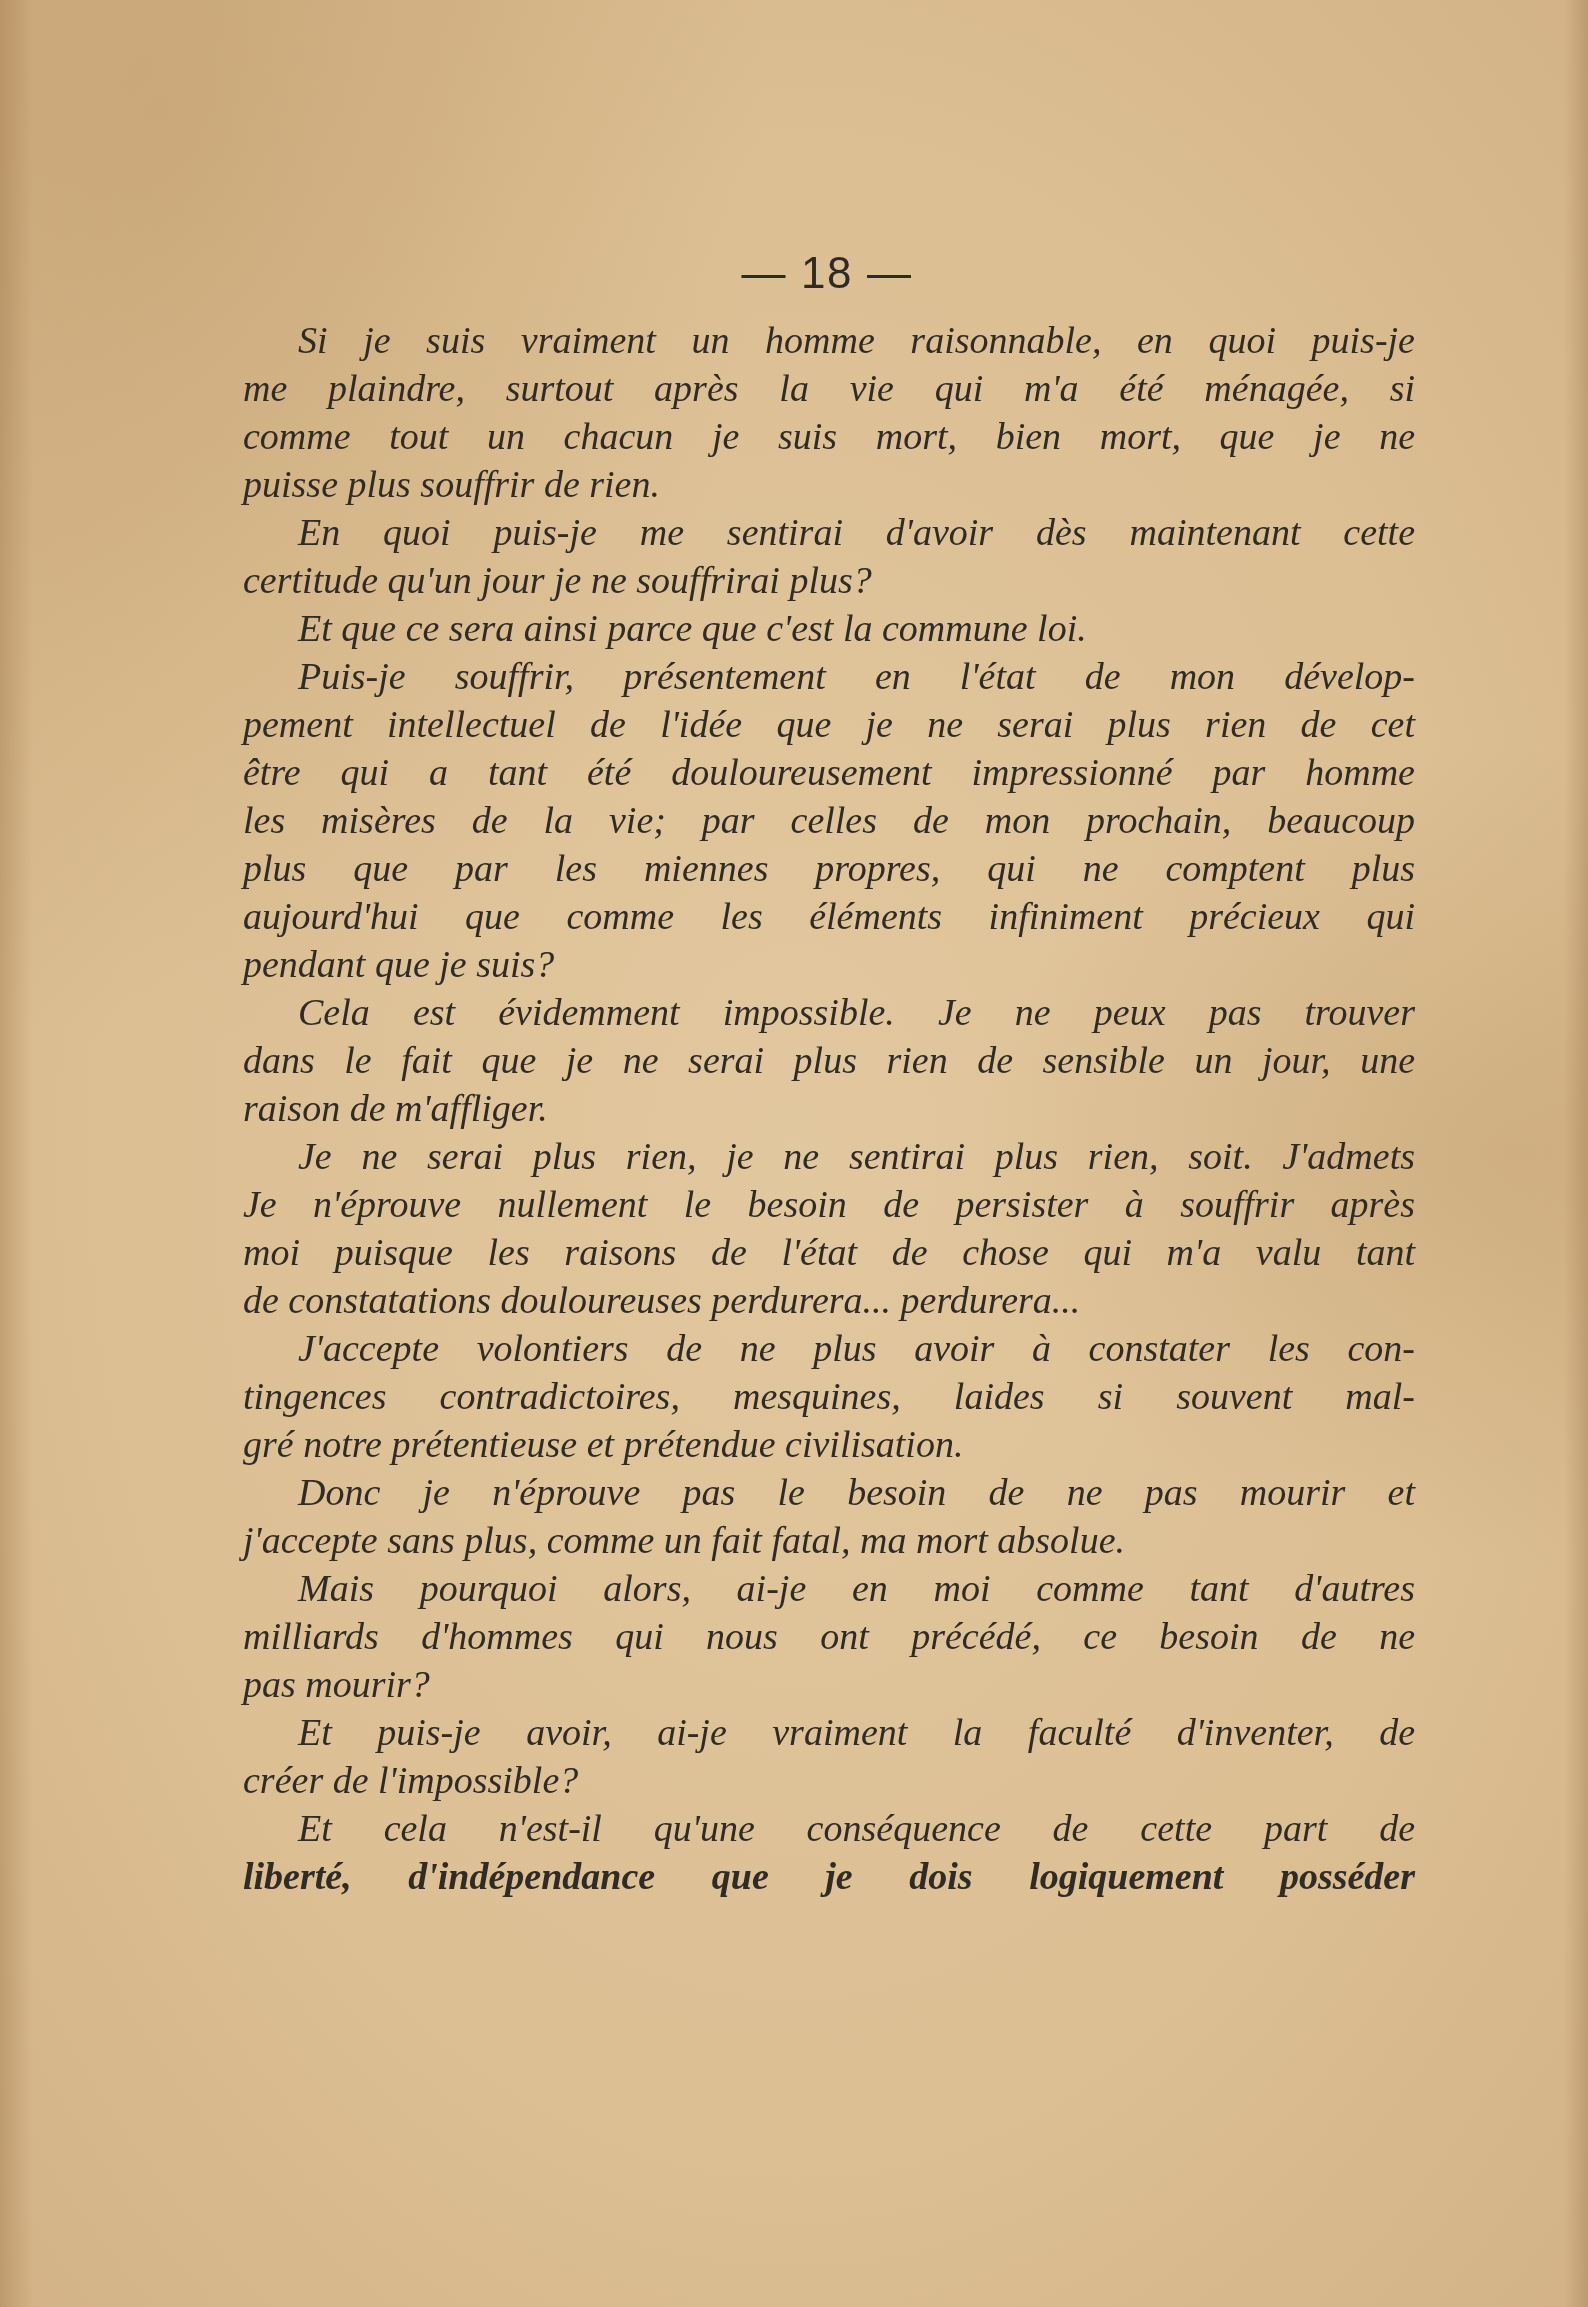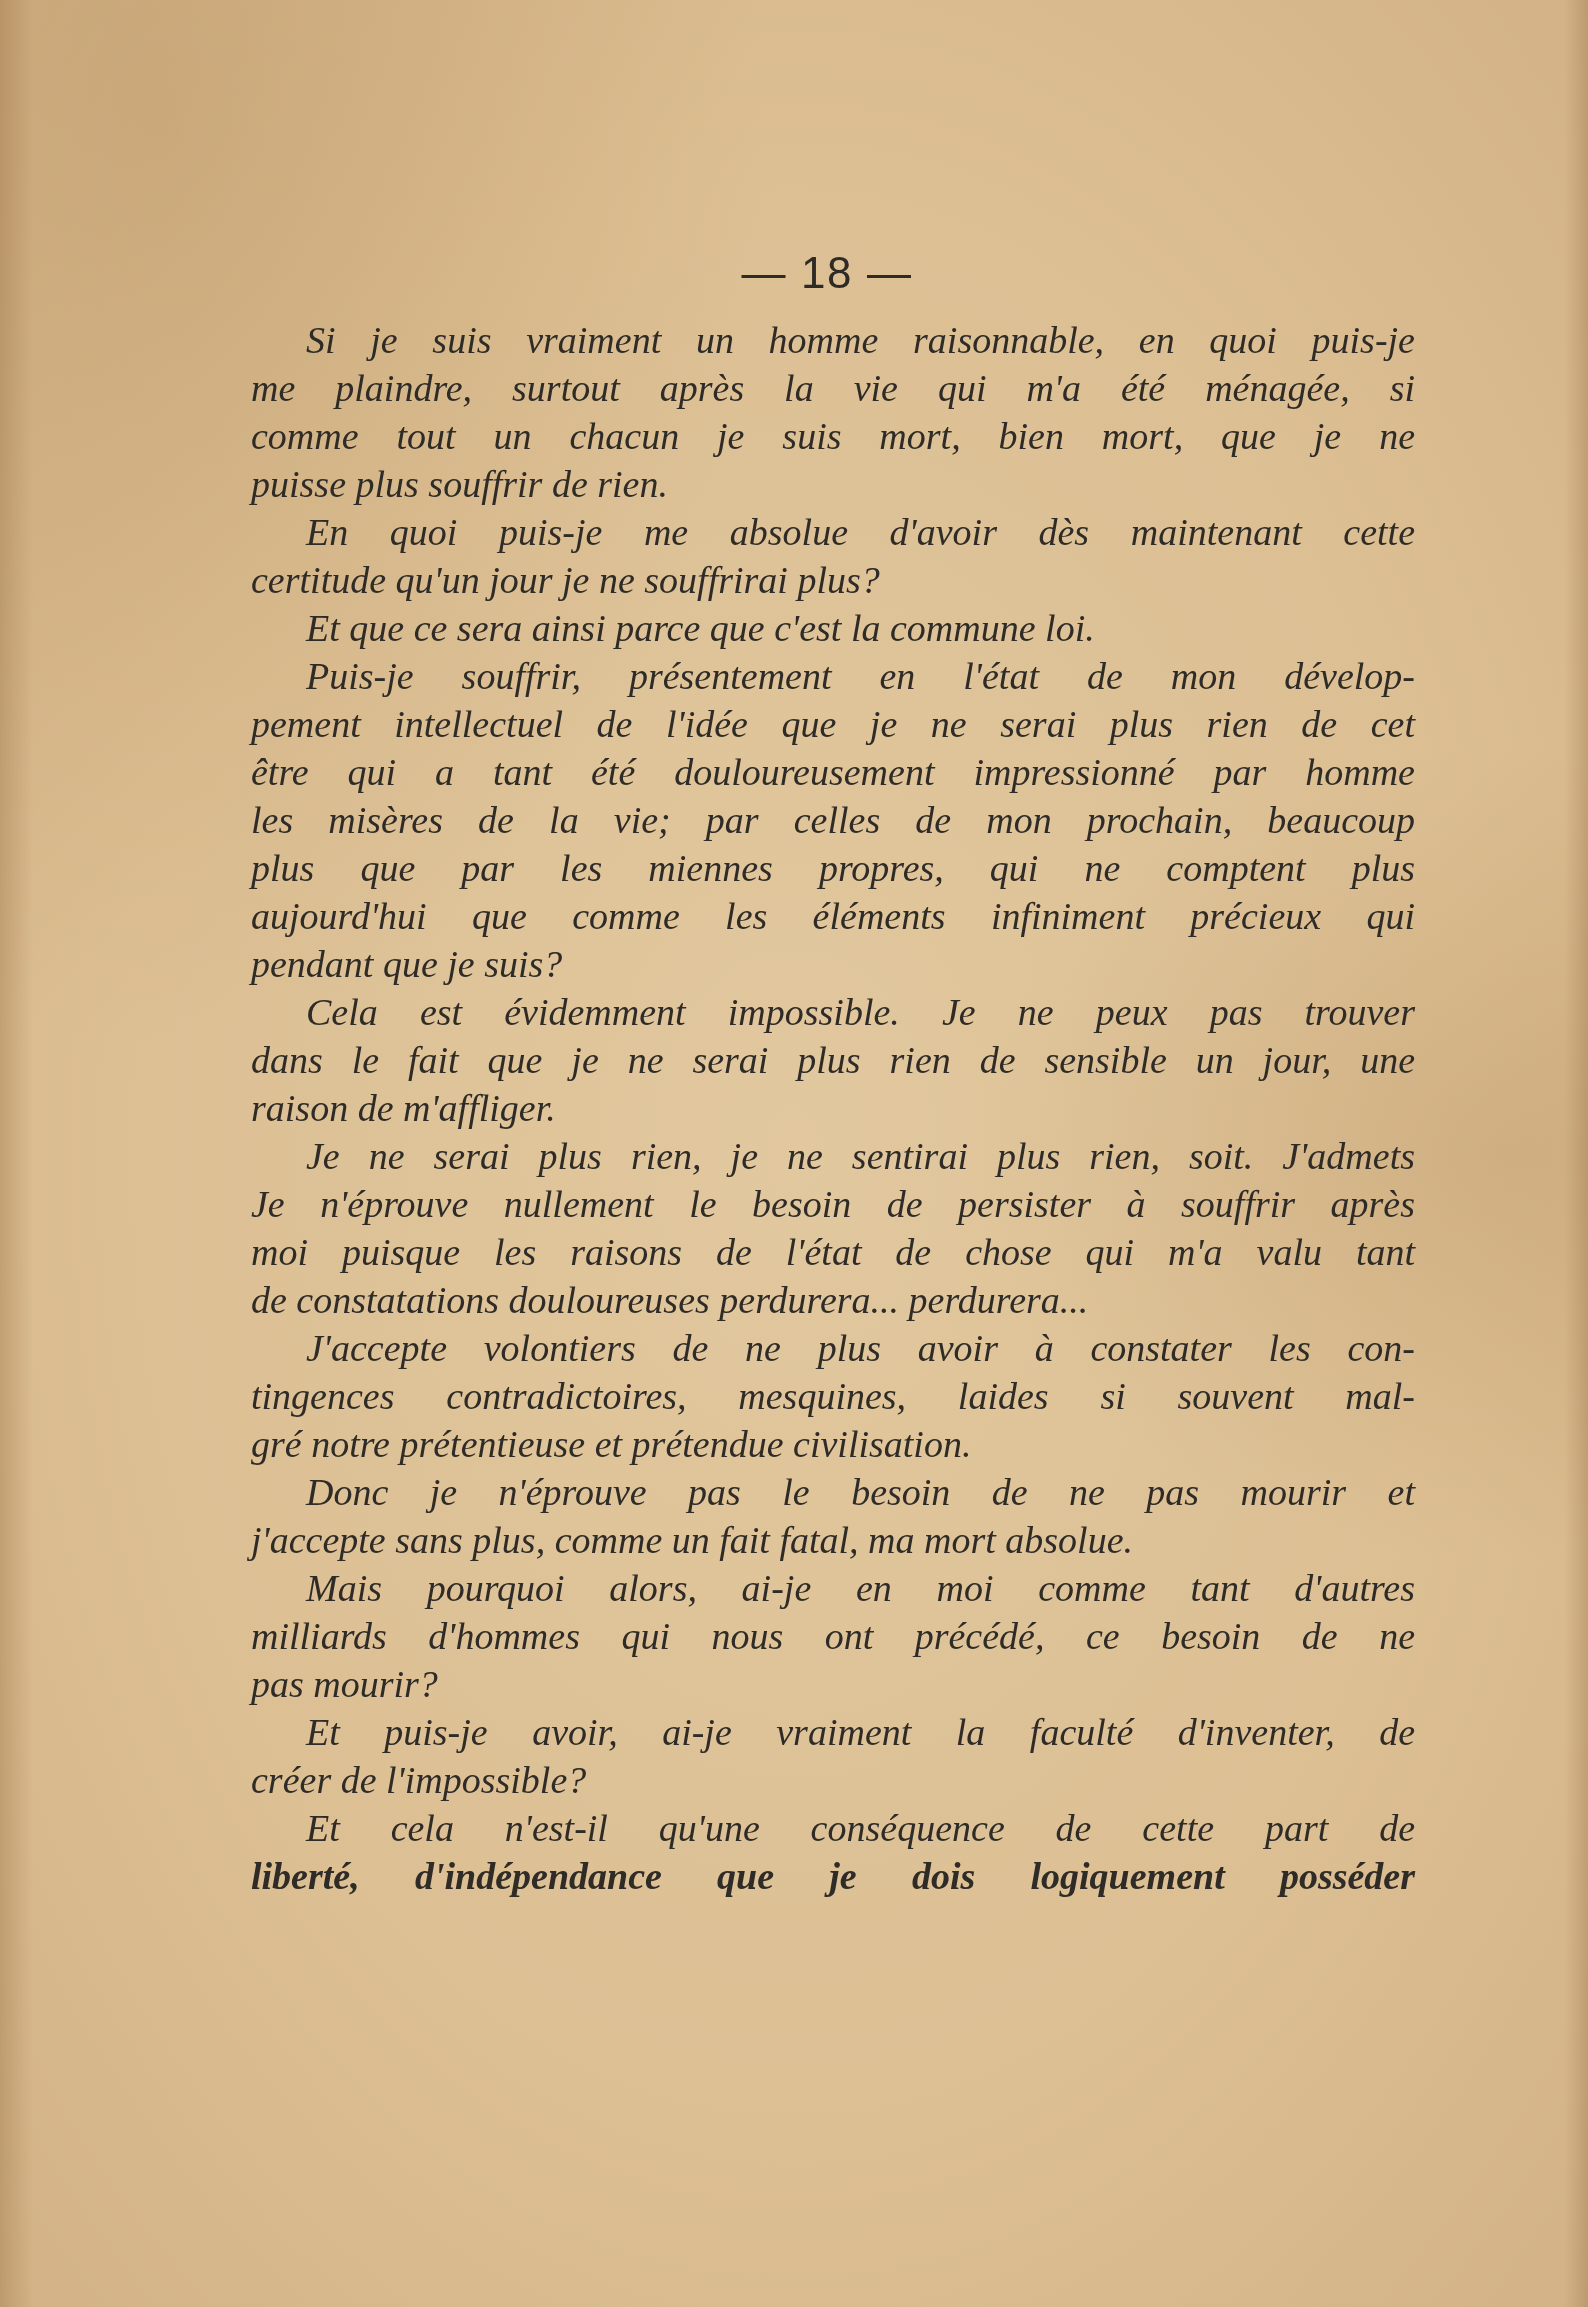--- a/index.html
+++ b/index.html
@@ -59,21 +59,20 @@
     text-align: justify;
   }
   .para {
     margin: 0;
     text-indent: 55px;
   }
   .line {
     display: block;
     white-space: nowrap;
     text-align-last: justify;
-    margin-left: 8px;
   }
   .line.last {
     text-align-last: left;
   }
 </style>
 </head>
 <body>
 
 <div class="page">
   <div class="left-edge"></div>
@@ -82,21 +81,21 @@
   <div class="folio">— 18 —</div>
 
   <div class="text-block" id="text-block">
       <p class="para">
         <span class="line">Si je suis vraiment un homme raisonnable, en quoi puis-je</span>
         <span class="line" style="text-indent: 0px;">me plaindre, surtout après la vie qui m'a été ménagée, si</span>
         <span class="line" style="text-indent: 0px;">comme tout un chacun je suis mort, bien mort, que je ne</span>
         <span class="line last" style="text-indent: 0px;">puisse plus souffrir de rien.</span>
       </p>
       <p class="para">
-        <span class="line">En quoi puis-je me absolue d'avoir dès maintenant cette</span>
+        <span class="line">En quoi puis-je me sentirai d'avoir dès maintenant cette</span>
         <span class="line last" style="text-indent: 0px;">certitude qu'un jour je ne souffrirai plus?</span>
       </p>
       <p class="para">
         <span class="line last">Et que ce sera ainsi parce que c'est la commune loi.</span>
       </p>
       <p class="para">
         <span class="line">Puis-je souffrir, présentement en l'état de mon dévelop-</span>
         <span class="line" style="text-indent: 0px;">pement intellectuel de l'idée que je ne serai plus rien de cet</span>
         <span class="line" style="text-indent: 0px;">être qui a tant été douloureusement impressionné par homme</span>
         <span class="line" style="text-indent: 0px;">les misères de la vie; par celles de mon prochain, beaucoup</span>

